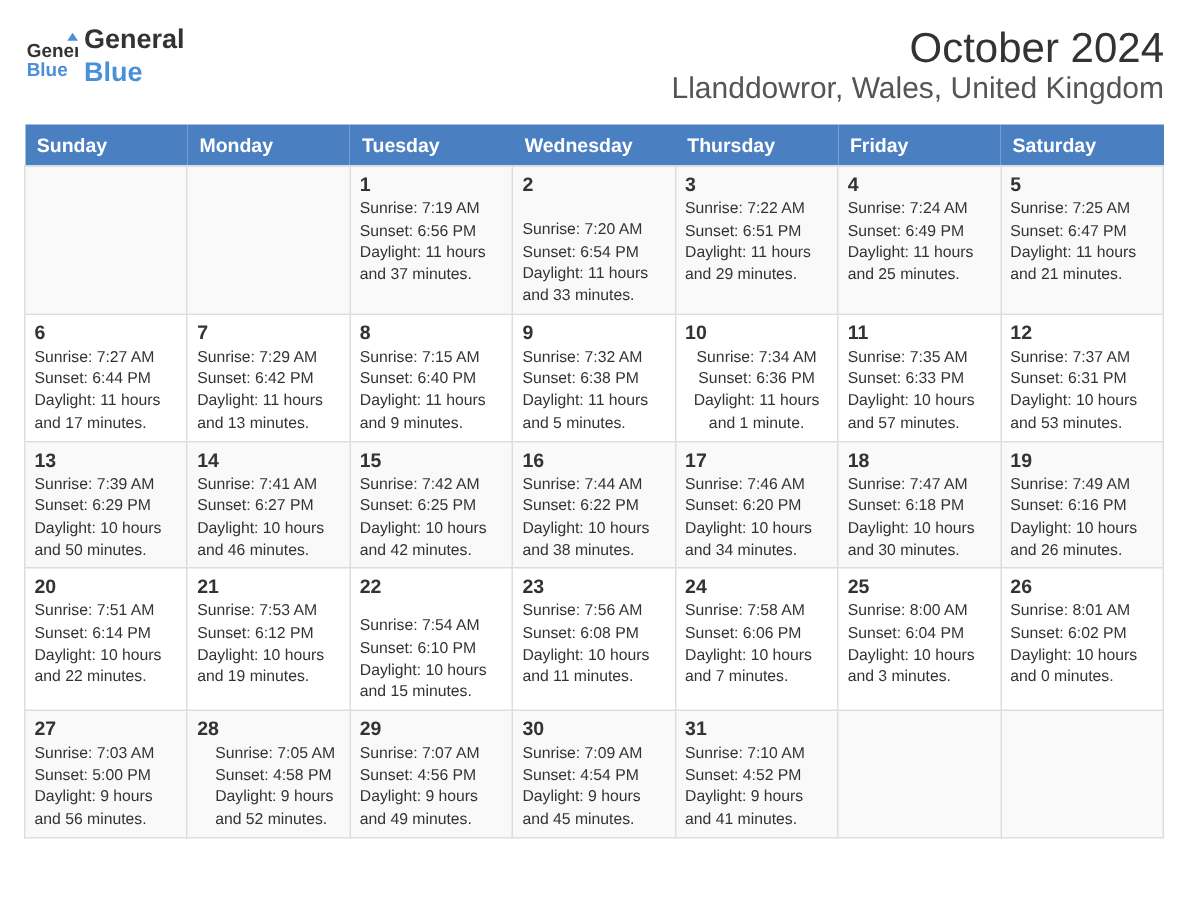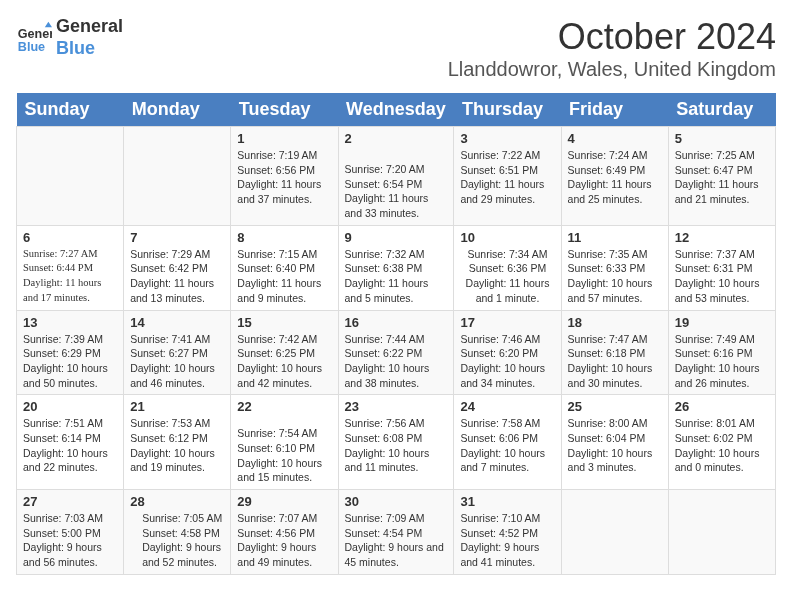--- a/index.html
+++ b/index.html
@@ -22,39 +22,39 @@
       gap: 4px;
     }
     .logo-icon {
       width: 36px;
       height: 36px;
     }
     .title-block {
       text-align: right;
     }
     .month-title {
-      font-size: 36px;
+      font-size: 28px;
       font-weight: 300;
       color: #333;
     }
     .location {
       font-size: 20px;
       color: #555;
     }
     table {
       width: 100%;
       border-collapse: collapse;
       font-size: 11px;
     }
     thead tr th {
       background-color: #4a7fc1;
       color: #fff;
       padding: 6px 8px;
       text-align: left;
-      font-size: 18px;
+      font-size: 13px;
       font-weight: bold;
     }
     tbody tr td {
       border: 1px solid #ddd;
       vertical-align: top;
       padding: 4px 6px;
       width: 107px;
       min-height: 70px;
       color: #333;
     }
@@ -142,21 +142,21 @@
         <td>
           <div class="day-num">5</div>
           <div class="day-info" style="white-space: pre-line;">Sunrise: 7:25 AM
 Sunset: 6:47 PM
 Daylight: 11 hours and 21 minutes.</div>
         </td>
       </tr>
       <tr>
         <td>
           <div class="day-num">6</div>
-          <div class="day-info" style="white-space: pre-line; font-family: Liberation Serif, serif;">Sunrise: 7:27 AM
+          <div class="day-info" style="white-space: pre-line;">Sunrise: 7:27 AM
 Sunset: 6:44 PM
 Daylight: 11 hours and 17 minutes.</div>
         </td>
         <td>
           <div class="day-num">7</div>
           <div class="day-info" style="white-space: pre-line;">Sunrise: 7:29 AM
 Sunset: 6:42 PM
 Daylight: 11 hours and 13 minutes.</div>
         </td>
         <td>

